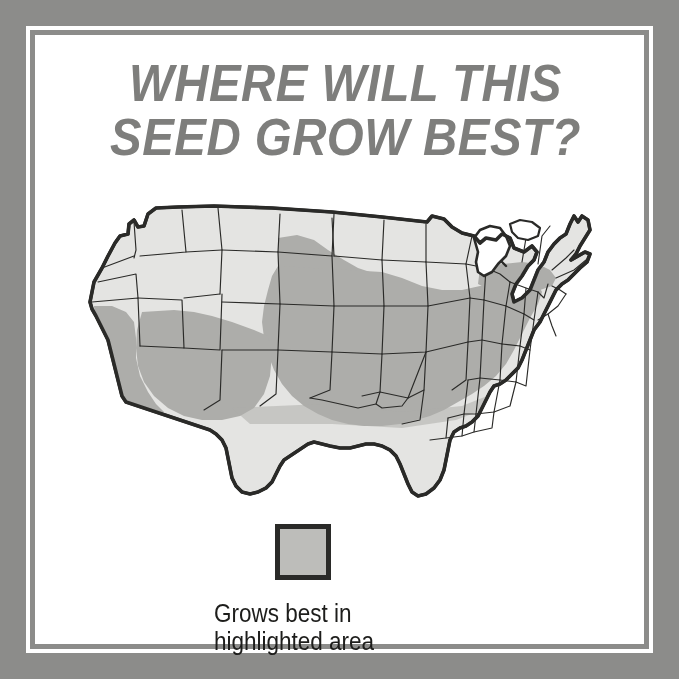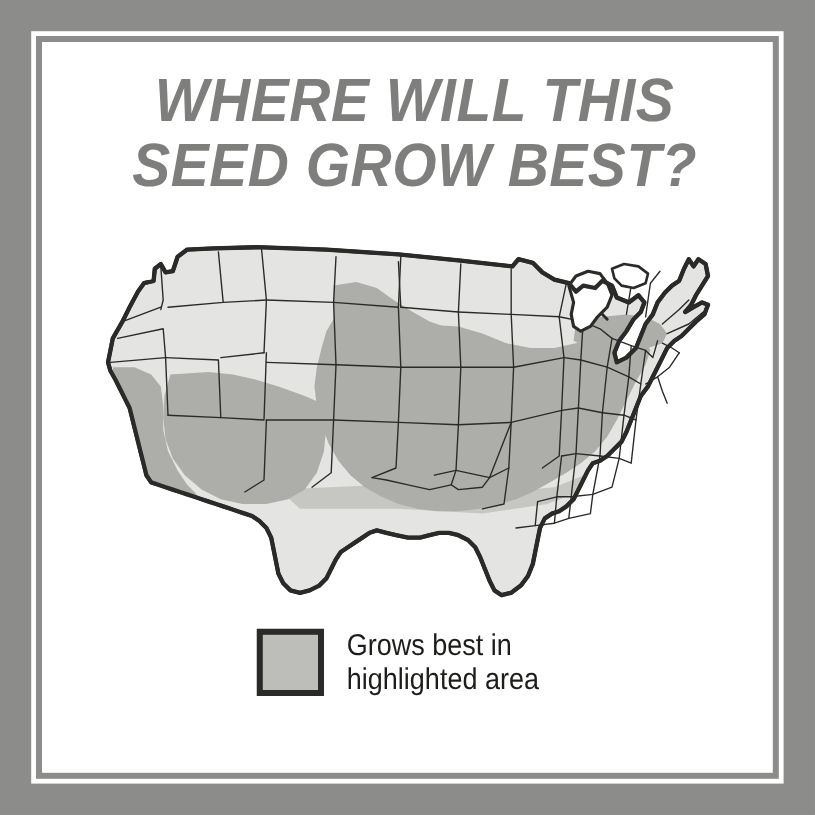--- a/index.html
+++ b/index.html
@@ -73,20 +73,21 @@
     width: 520px;
     height: 312px;
   }
   .legend {
     position: absolute;
     left: 214px;
     top: 524px;
     display: flex;
     align-items: center;
     gap: 19px;
+    flex-direction: column;
   }
   .legend-swatch {
     width: 56px;
     height: 56px;
     background: #bdbdba;
     border: 5px solid #2a2a28;
     box-sizing: border-box;
     flex: 0 0 auto;
   }
   .legend-text {

